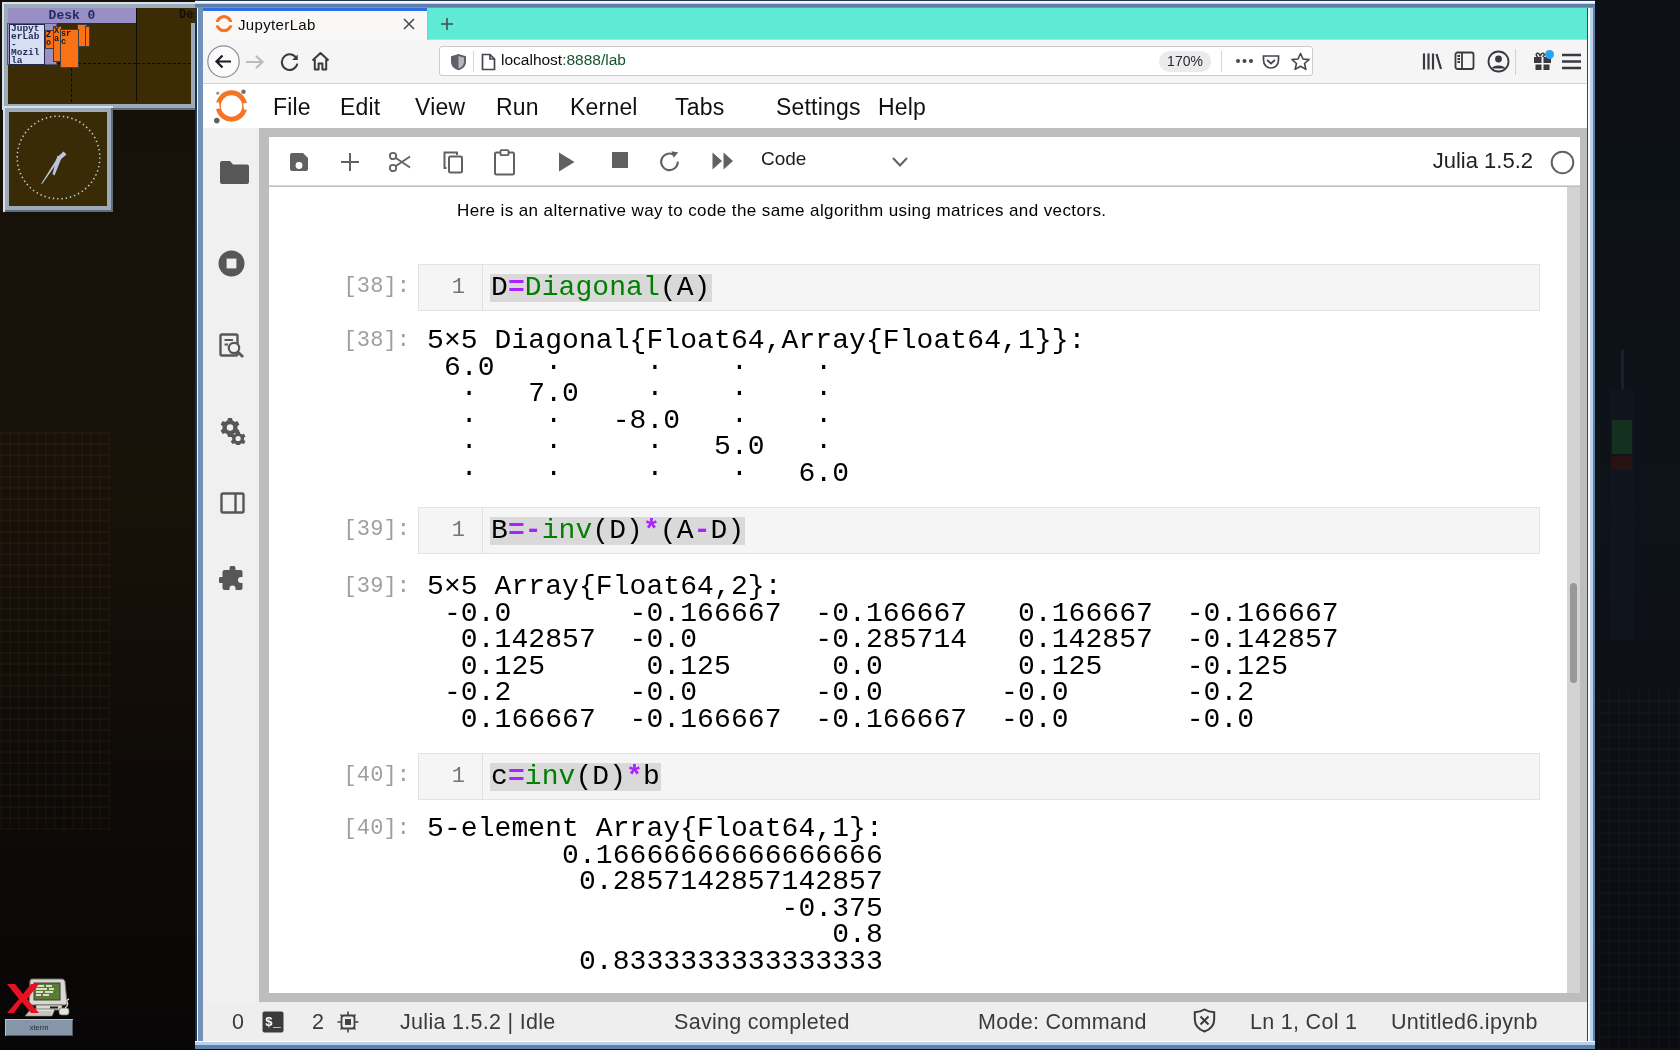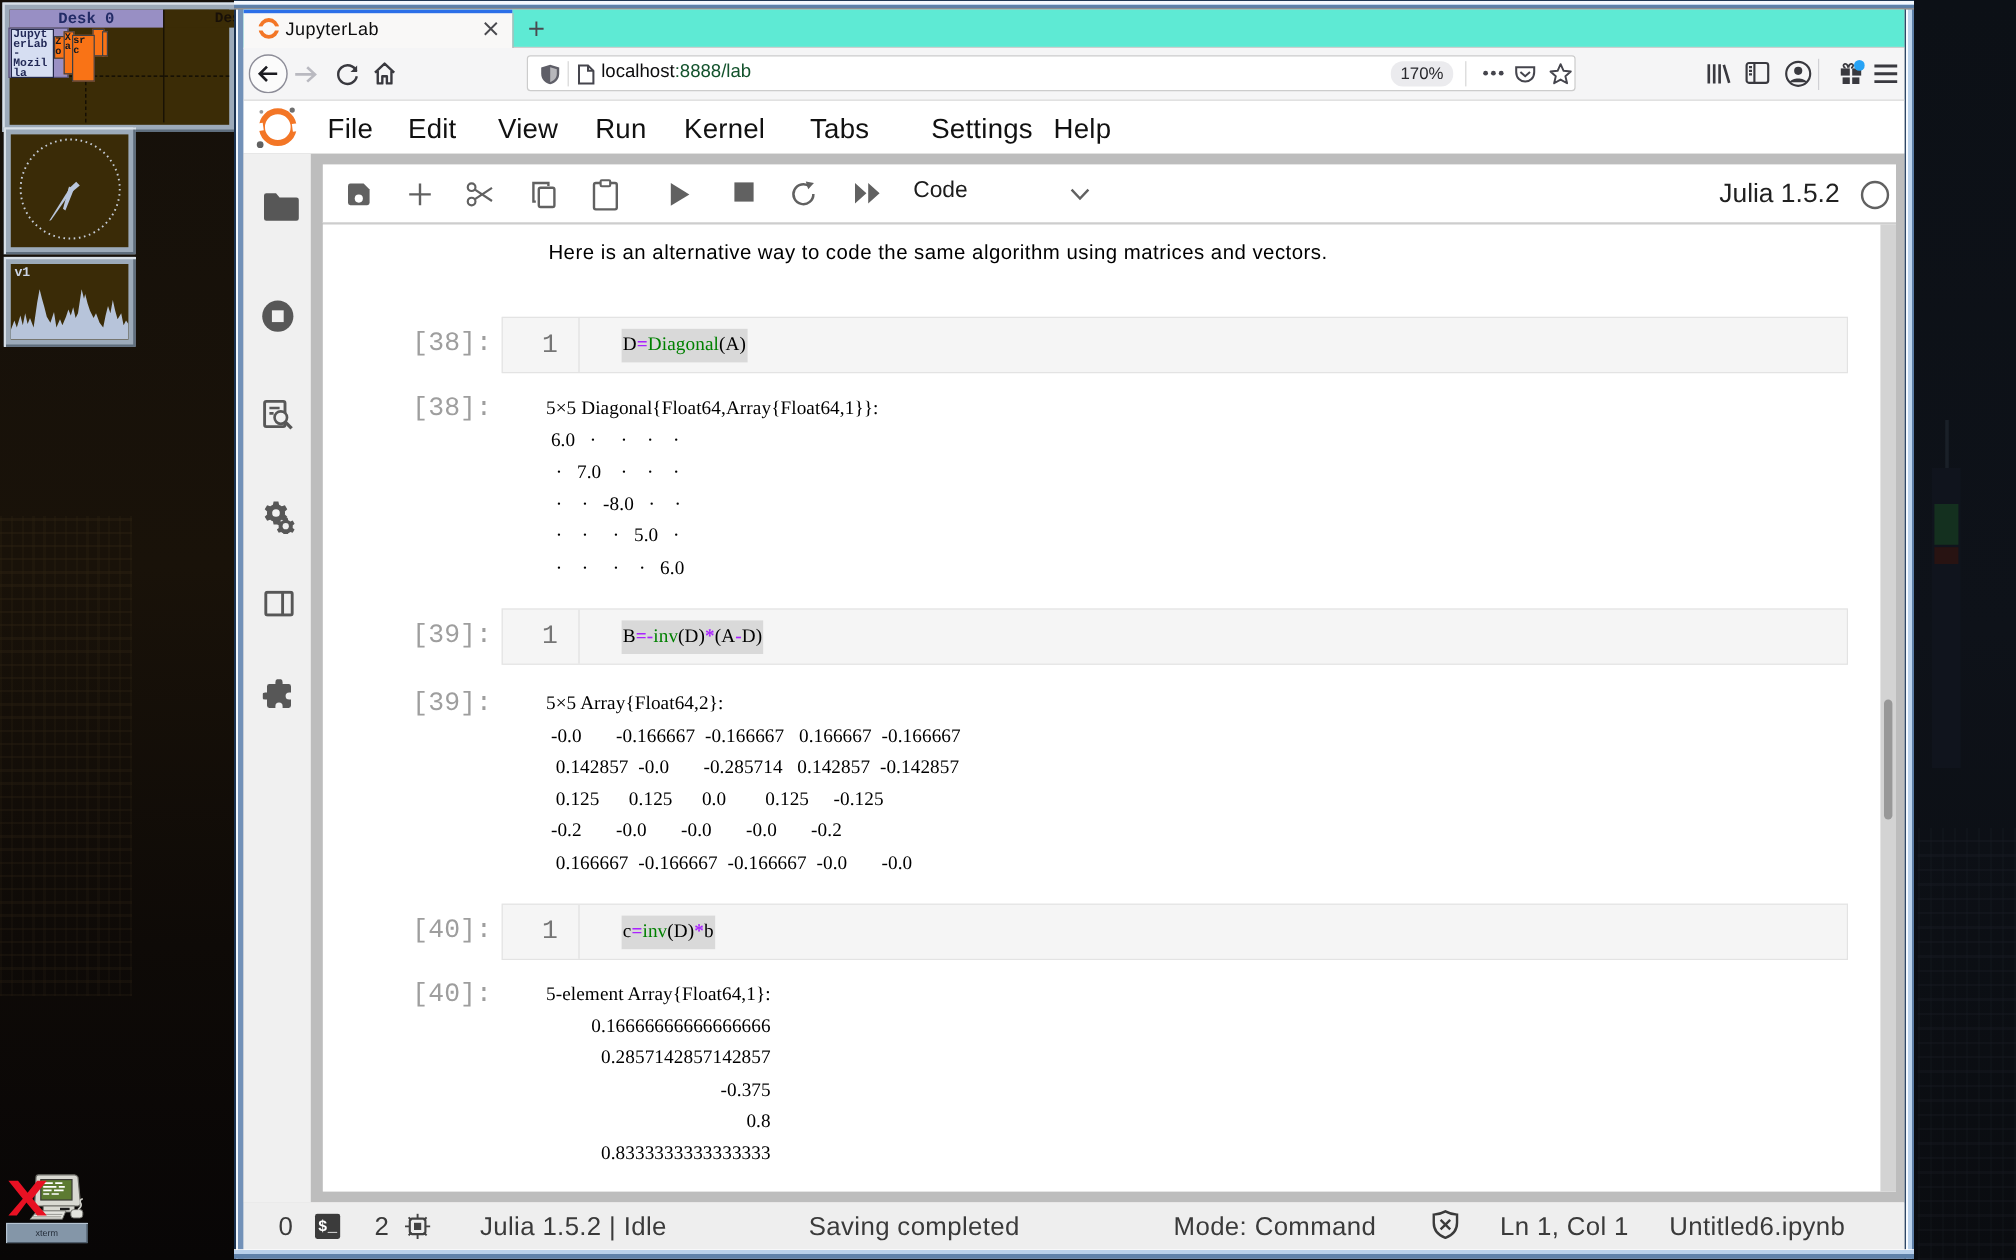--- a/index.html
+++ b/index.html
@@ -54,21 +54,21 @@
 .menuitem{position:absolute;top:10px;font-size:23px;color:#111111;letter-spacing:0.2px;}
 #dock{left:0;top:120px;width:1384px;height:874px;background:#bdbdbd;}
 #sidebar{left:0;top:0;width:56px;height:874px;background:#f0f0f0;}
 #toolbar{left:66px;top:9px;width:1311px;height:49px;background:#ffffff;border-bottom:1px solid #dadada;box-sizing:border-box;}
 #nbwrap{left:66px;top:59px;width:1311px;height:806px;background:#ffffff;}
 #nbscroll{left:1298px;top:0;width:13px;height:806px;background:#d3d3d3;}
 #nbthumb{left:1301px;top:396px;width:7px;height:100px;border-radius:4px;background:#989898;}
 #statusbar{left:0;top:994px;width:1384px;height:39px;background:#eeeeee;font-size:21.5px;color:#3a3a3a;letter-spacing:0.3px;}
 .sbtxt{position:absolute;top:8px;white-space:pre;}
 
-.mono{font-family:Liberation Serif, serif;font-size:16px;letter-spacing:0.08px;line-height:26.5px;white-space:pre;margin-left:28px;}
+.mono{font-family:Liberation Mono, monospace;font-size:28px;letter-spacing:0.08px;line-height:26.5px;white-space:pre;}
 .prompt{position:absolute;width:141px;text-align:right;color:#9e9e9e;font-family:"Liberation Mono",monospace;font-size:22px;letter-spacing:0.08px;line-height:26.5px;white-space:pre;}
 .cellbox{position:absolute;left:149px;width:1122px;height:47px;background:#f5f5f5;border:1px solid #e3e3e3;box-sizing:border-box;}
 .gutter{position:absolute;left:0;top:0;width:64px;height:45px;border-right:1px solid #e0e0e0;color:#757575;font-family:"Liberation Mono",monospace;font-size:22px;letter-spacing:0.08px;line-height:45px;text-align:right;padding-right:17px;box-sizing:border-box;}
 .codeline{position:absolute;left:71px;top:8.5px;background:#d9d9d9;padding:1px 1px;}
 .kw{color:#aa22ff;font-weight:bold;}
 .fn{color:#008000;}
 .outblock{position:absolute;color:#000;}
 </style></head>
 <body>
 <div id="scene">
@@ -102,28 +102,20 @@
 <div id="clock" class="abs">
       <div class="abs" id="clockin"></div>
 <svg class="abs" style="left:6px;top:6px;" width="98" height="94" viewBox="0 0 98 94">
   <circle cx="49.5" cy="45.5" r="41.3" fill="none" stroke="#cdd6e4" stroke-width="1.6" stroke-dasharray="1.35 2.97" opacity="0.95"></circle>
   <polygon points="49.5,44 51,46.5 33.5,71.5 32,72" fill="#b9c6dc"></polygon>
   <polygon points="48.5,43.5 52.5,46 45.5,63.5 43.5,62" fill="#b9c6dc"></polygon>
   <polygon points="54.5,39.5 57.5,42.5 50.5,48.5 48,45.5" fill="#b9c6dc"></polygon>
 </svg>
 </div>
 
-<div id="mon" class="abs">
-      <div class="abs" id="monin">
-        <span class="lbl">v1</span>
-<svg class="abs" style="left:0;top:0;" width="98" height="63" viewBox="0 0 98 63">
-<polygon fill="#b7c4da" points="0,63 0,55 3,47 5,53 8,43 10,51 12,41 14,50 16,45 19,53 22,32 24,21 26,29 28,36 30,44 33,49 36,40 38,53 41,46 43,51 46,44 48,38 50,43 52,36 54,45 56,41 59,21 61,29 62,25 64,33 66,39 69,45 71,41 74,49 77,53 79,43 81,35 83,41 85,30 87,39 89,46 92,41 94,51 96,47 98,50 98,63"></polygon>
-</svg>
-</div>
-    </div>
 
 <div id="xtermicon" class="abs" style="left:5px;top:975px;width:70px;height:45px;">
 <svg width="70" height="45" viewBox="0 0 70 45">
   <path d="M25 6 q0 -2 2 -2 l30 0 q2 0 3 2 l2 22 q0 2 -2 2 l-34 0 q-2 0 -2 -2 Z" fill="#d9d9d2" stroke="#6a6a64" stroke-width="1"></path>
   <rect x="29" y="8" width="26" height="17" fill="#5d7b32" stroke="#3c3c38" stroke-width="1"></rect>
   <g stroke="#ffffff" stroke-width="1.4">
     <path d="M31 11 h8 M41 11 h6 M31 14 h11 M44 14 h5 M31 17 h7 M40 17 h8 M31 20 h5 M38 20 h6"></path>
   </g>
   <rect x="31" y="30" width="26" height="5" fill="#d9d9d2" stroke="#6a6a64" stroke-width="0.8"></rect>
   <rect x="45" y="31.5" width="8" height="2" fill="#1c1c1c"></rect>

